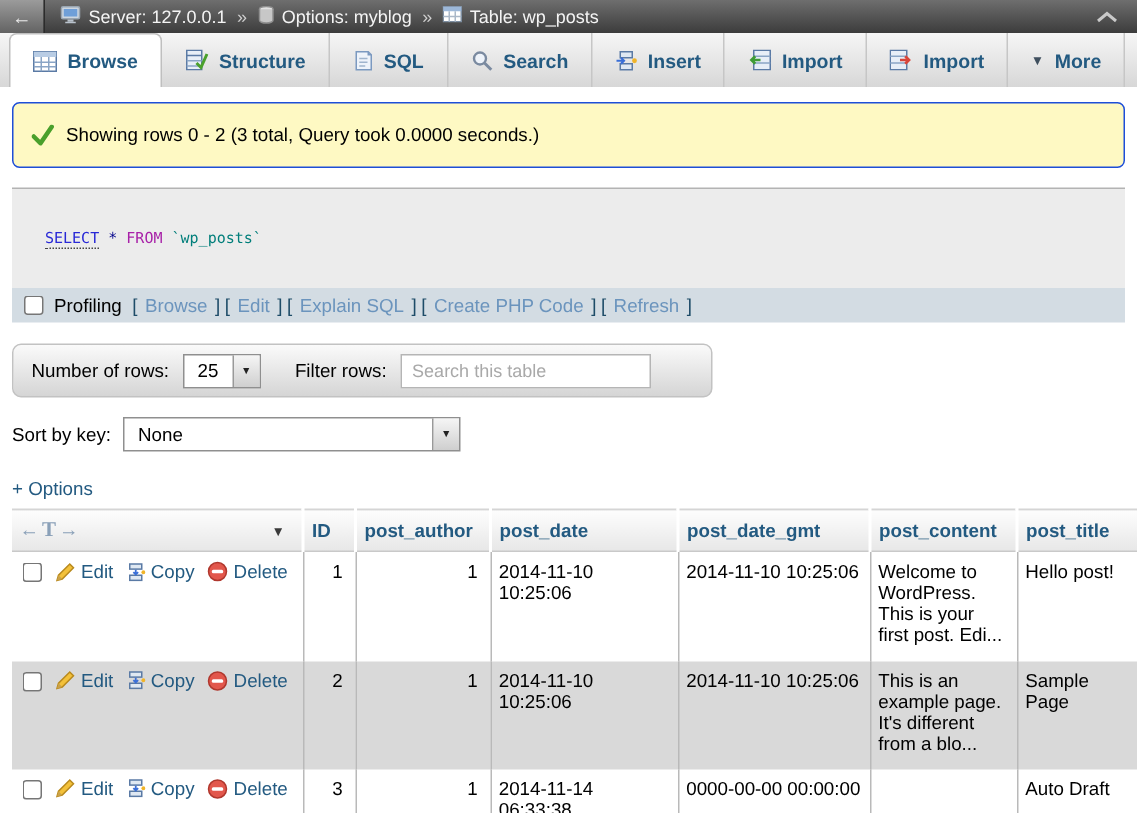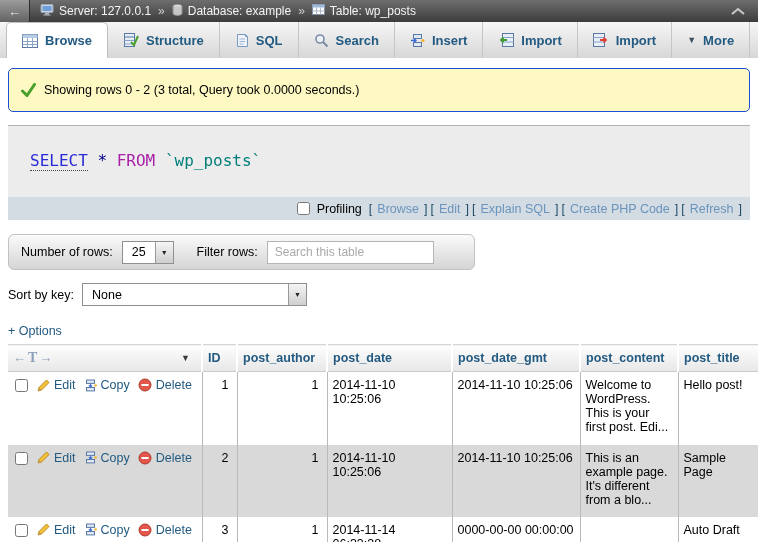--- a/index.html
+++ b/index.html
@@ -27,26 +27,26 @@
   .tab .tabicon { display:flex; }
   .more-caret { font-size:9px; color:#3f4f5e; }
 
   
   .success { margin:10px 8px 0 8px; height:44px; background:#fef9c3; border:1px solid #1d4ed8; border-radius:5px;
              display:flex; align-items:center; gap:8px; padding:0 12px; color:#000; }
 
   
   .query-wrap { margin:13px 8px 0 8px; border-top:1px solid #b3b3b3; }
   .query-box { background:#ececec; padding:25px 22px 27px 22px; }
-  .sql { font-family:"DejaVu Sans Mono", monospace; font-size:16px; }
+  .sql { font-family:"DejaVu Sans Mono", monospace; font-size:10px; }
   .sql .kw1 { color:#2929d6; border-bottom:1px dotted #444; }
   .sql .star { color:#00008b; }
   .sql .kw2 { color:#a821a8; }
   .sql .ident { color:#007e7a; }
-  .query-footer { background:#d3dce3; height:23px; display:flex; align-items:center; justify-content:flex-end;
+  .query-footer { background:#d3dce3; height:23px; display:flex; align-items:center; 
                   padding:0 8px; gap:3px; font-size:12.5px; }
   .query-footer label { margin-right:4px; cursor:pointer; }
   .br { color:#1e4c68; }
   .qlink { color:#6b94bd; margin:0 2px; }
   .query-footer input { margin:0 4px 0 0; }
 
   
   .rowsbar { margin:14px 0 0 8px; width:467px; height:36px; background:linear-gradient(#fafafa,#d5d5d5);
              border:1px solid #c2c2c2; border-radius:6px; display:flex; align-items:center; padding:0 12px; gap:9px; }
   .sel { display:inline-flex; align-items:stretch; background:#fff; border:1px solid #8f8f8f; height:23px; cursor:pointer; }
@@ -105,21 +105,21 @@
       <span>Server: 127.0.0.1</span>
     </span>
     <span class="crumb-sep">»</span>
     <span class="crumb">
       <span class="tabicon">
         <svg width="11" height="12" viewBox="0 0 11 12">
             <ellipse cx="5.5" cy="2.2" rx="4.5" ry="1.8" fill="#e2e2e2" stroke="#8f8f8f"></ellipse>
             <path d="M1 2.2 v7.3 c0 1 2 1.9 4.5 1.9 s4.5-.9 4.5-1.9 V2.2" fill="#c7c7c7" stroke="#8f8f8f"></path>
           </svg>
       </span>
-      <span>Database: example</span>
+      <span>Options: myblog</span>
     </span>
     <span class="crumb-sep">»</span>
     <span class="crumb">
       <span class="tabicon">
         <svg width="13" height="11" viewBox="0 0 13 11">
             <rect x="0.5" y="0.5" width="12" height="10" fill="#fff" stroke="#7e8ea0"></rect>
             <rect x="0.5" y="0.5" width="12" height="3" fill="#9db8d9"></rect>
             <line x1="4.5" y1="3.5" x2="4.5" y2="10.5" stroke="#aab8c8"></line>
             <line x1="8.5" y1="3.5" x2="8.5" y2="10.5" stroke="#aab8c8"></line>
             <line x1="0.5" y1="7" x2="12.5" y2="7" stroke="#aab8c8"></line>

